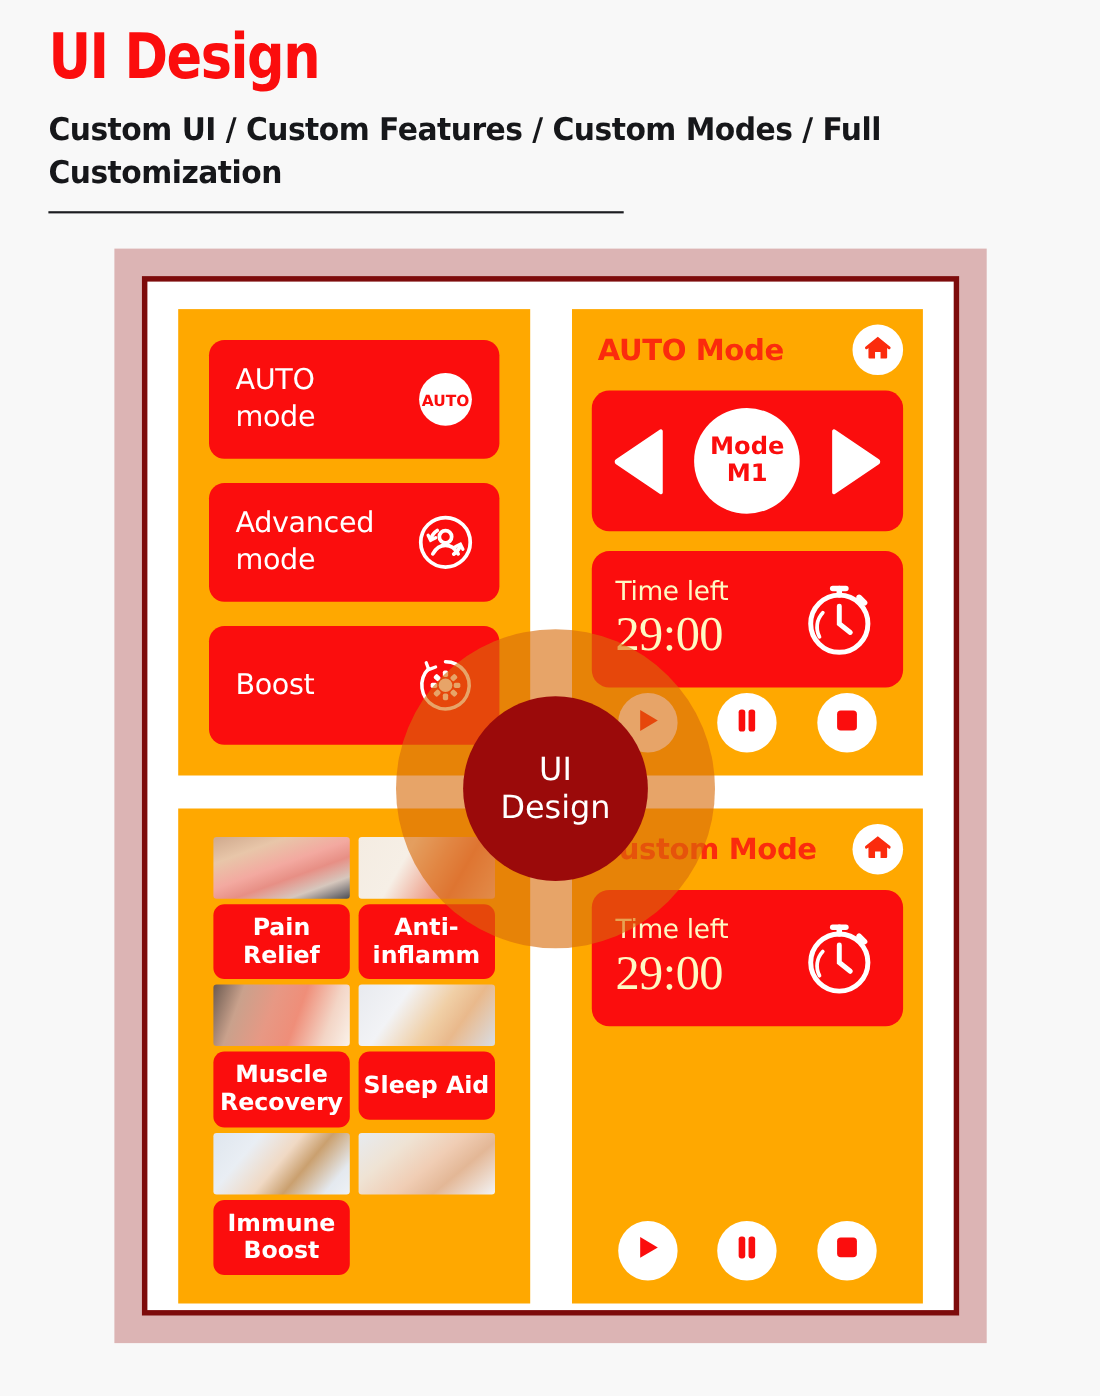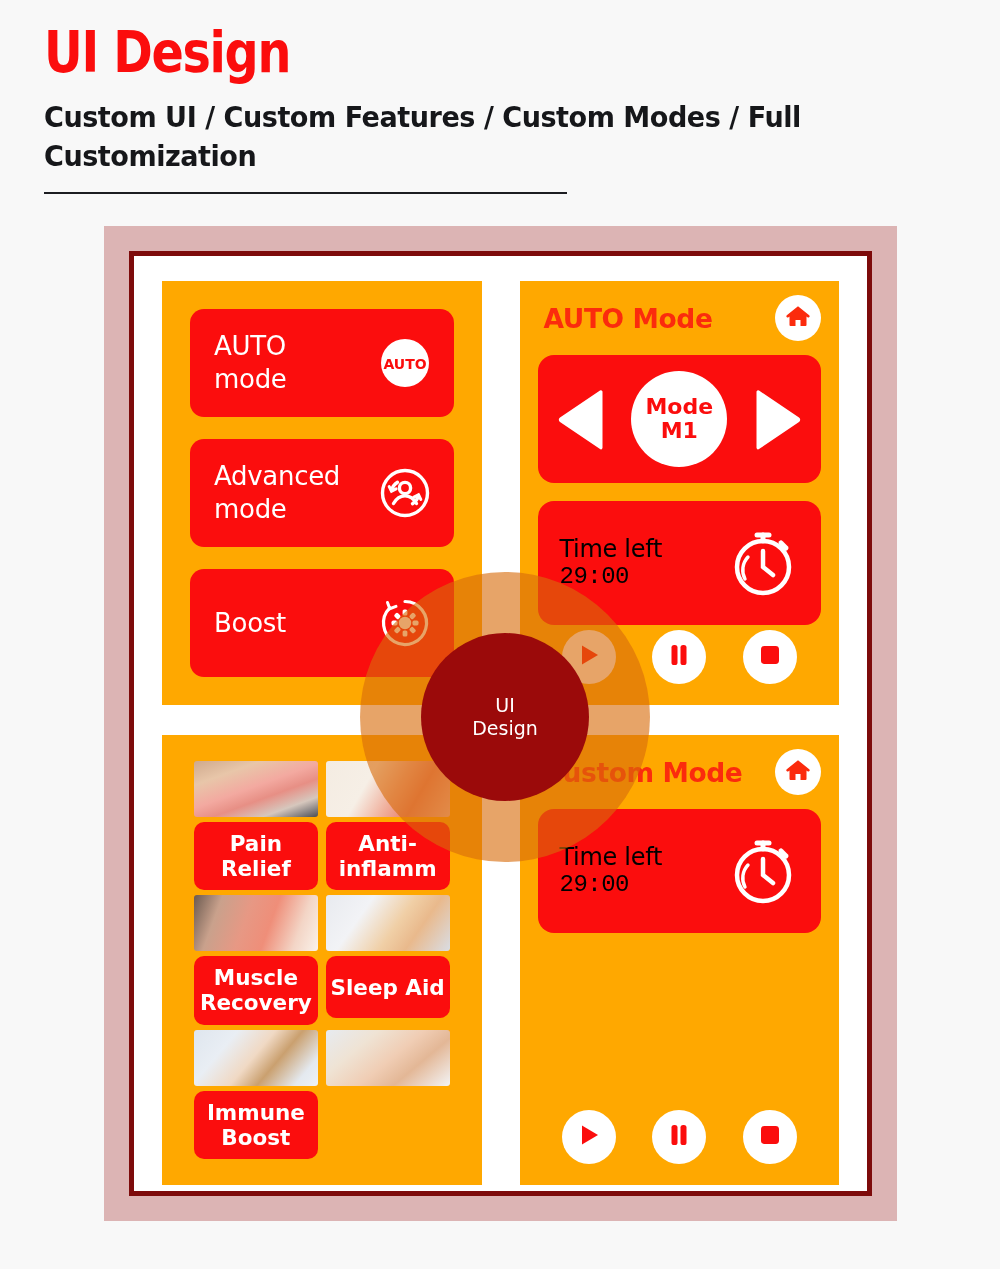--- a/index.html
+++ b/index.html
@@ -148,32 +148,32 @@
   .sel-circle.one-line { font-size: 34px; }
 
   .timer {
     background: #fb0d0d;
     border-radius: 16px;
     height: 124px;
     display: flex;
     align-items: center;
     justify-content: space-between;
     padding: 0 22px 0 22px;
-    color: #000000;
+    color: #fef9c3;
   }
   .timer-label {
     font-size: 24px;
     letter-spacing: -0.3px;
     font-family: "DejaVu Sans", sans-serif;
   }
   .timer-value {
-    font-size: 24px;
+    font-size: 44px;
     letter-spacing: -0.5px;
     line-height: 1.18;
-    font-family: Liberation Mono, monospace;
+    font-family: Liberation Serif, serif;
   }
   .timer-ico { width: 72px; height: 72px; flex: 0 0 72px; }
 
   .transport {
     margin-top: auto;
     display: flex;
     align-items: center;
     justify-content: space-around;
     padding: 0 6px;
     height: 64px;
@@ -230,21 +230,21 @@
   .badge-core {
     position: absolute;
     left: 421px; top: 633px;
     width: 168px; height: 168px;
     border-radius: 50%;
     background: #9b0a0a;
     z-index: 41;
     display: flex; align-items: center; justify-content: center;
     color: #fff;
     text-align: center;
-    font-size: 19px;
+    font-size: 29px;
     line-height: 1.22;
     white-space: pre-line;
     font-family: "DejaVu Sans", sans-serif;
   }
 </style>
 </head>
 <body>
 
 <div class="header">
   <div class="hdr-title">UI Design</div>

